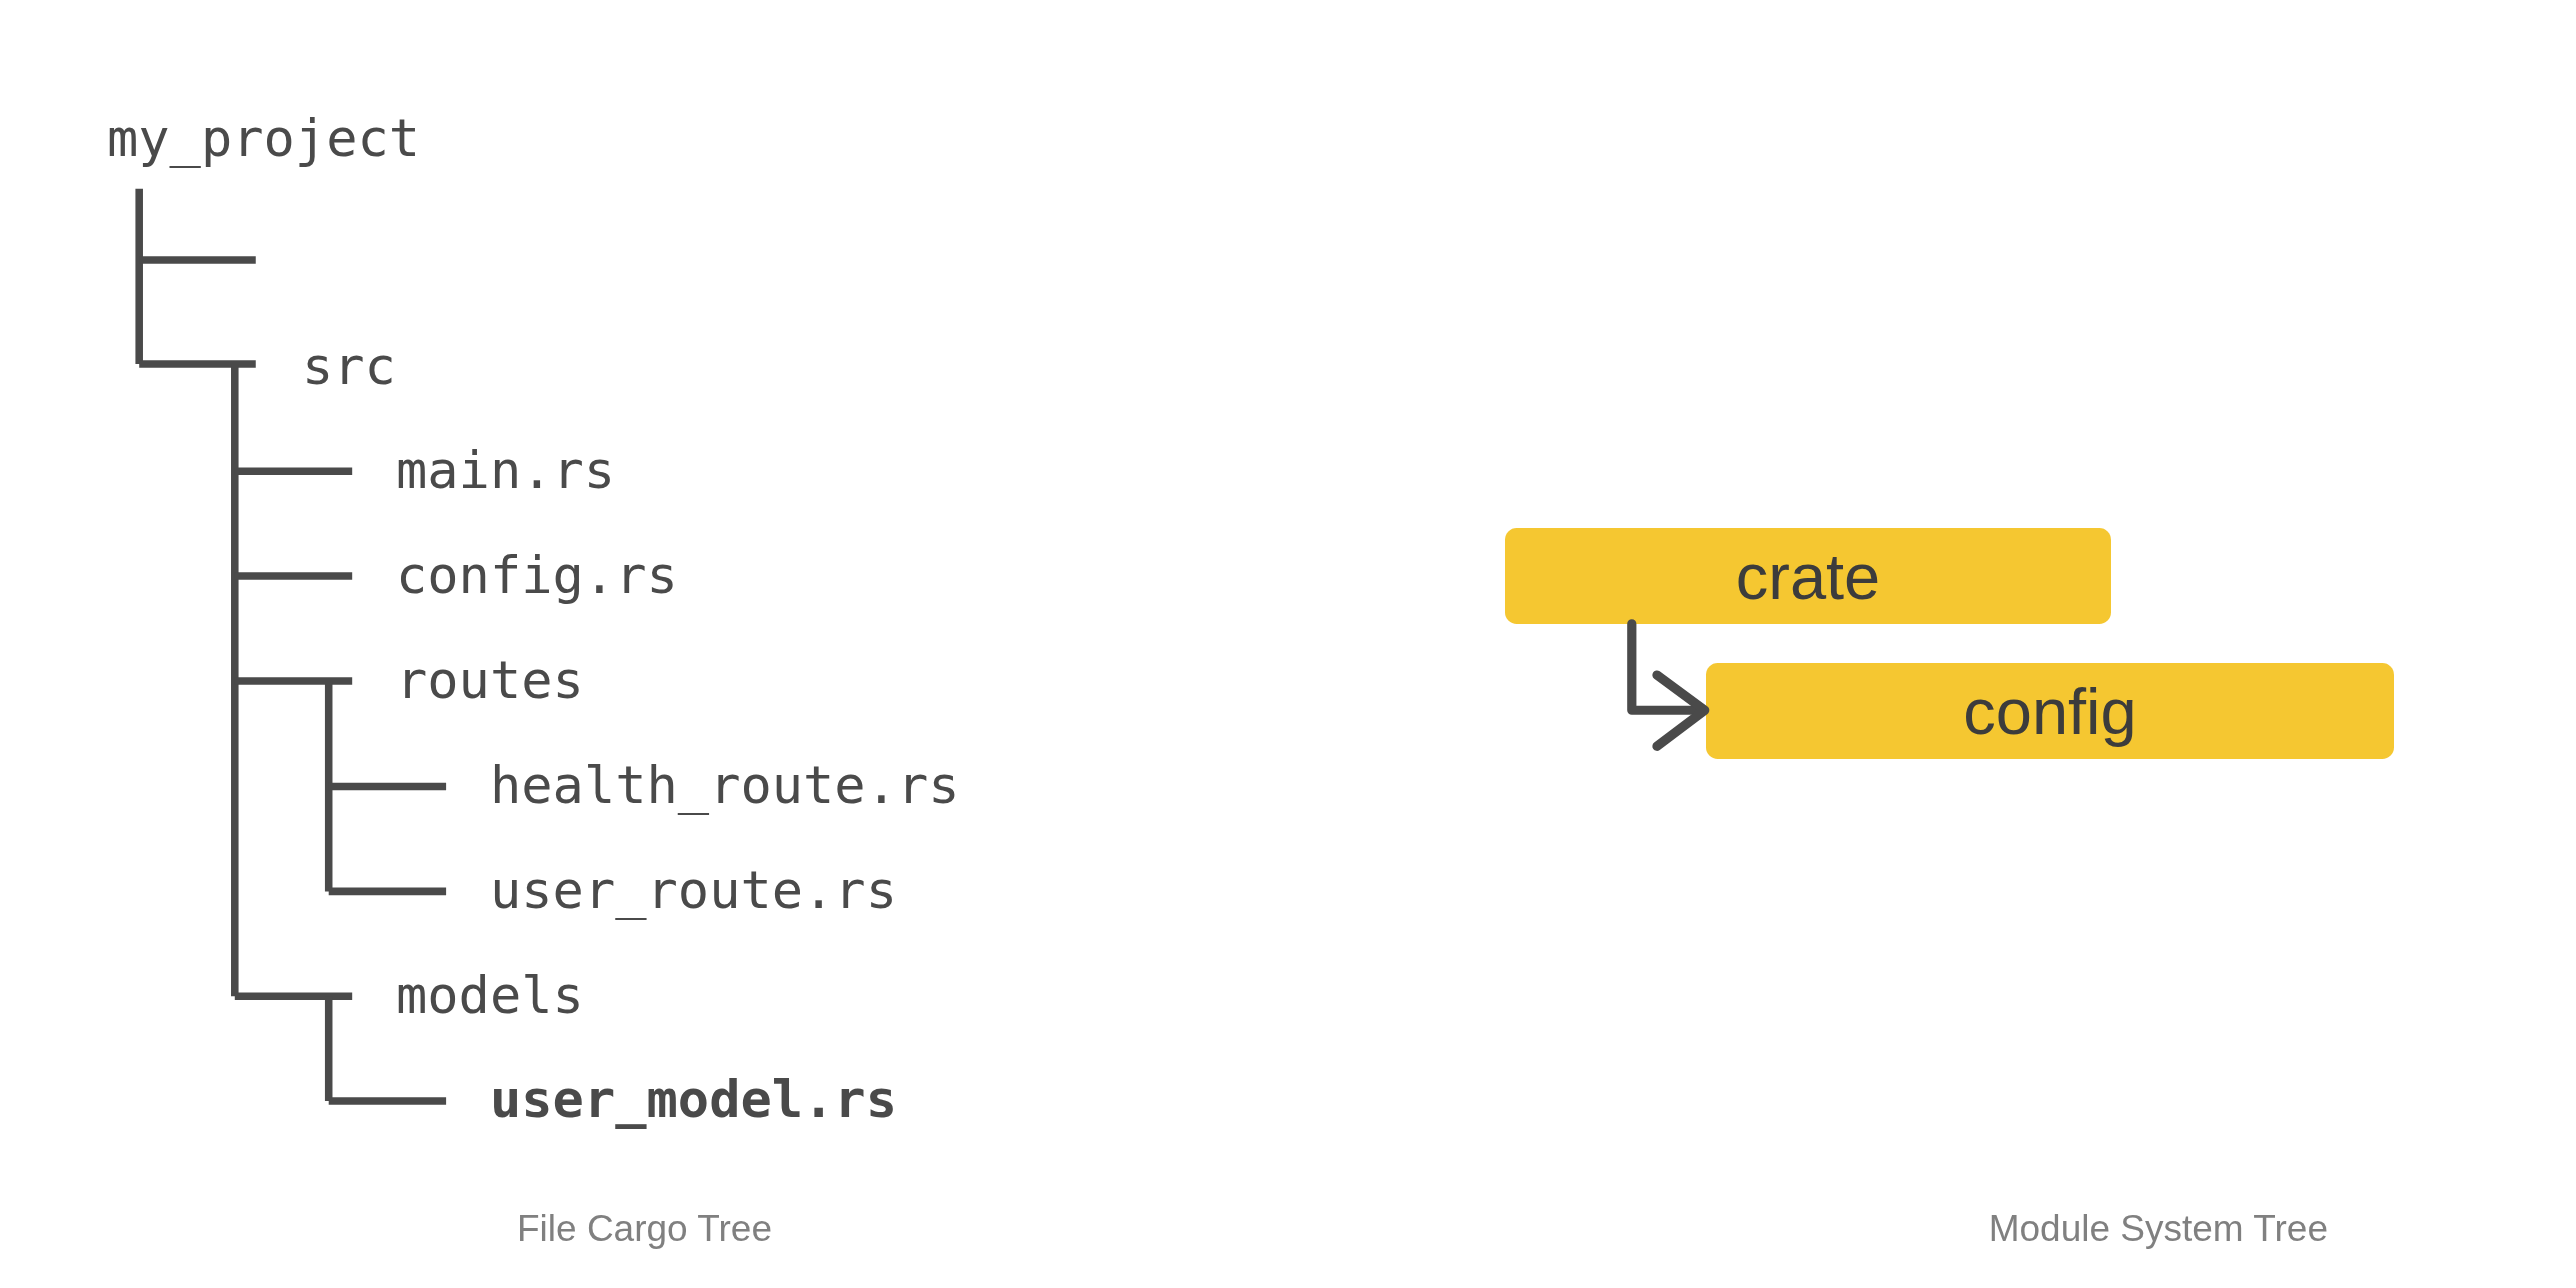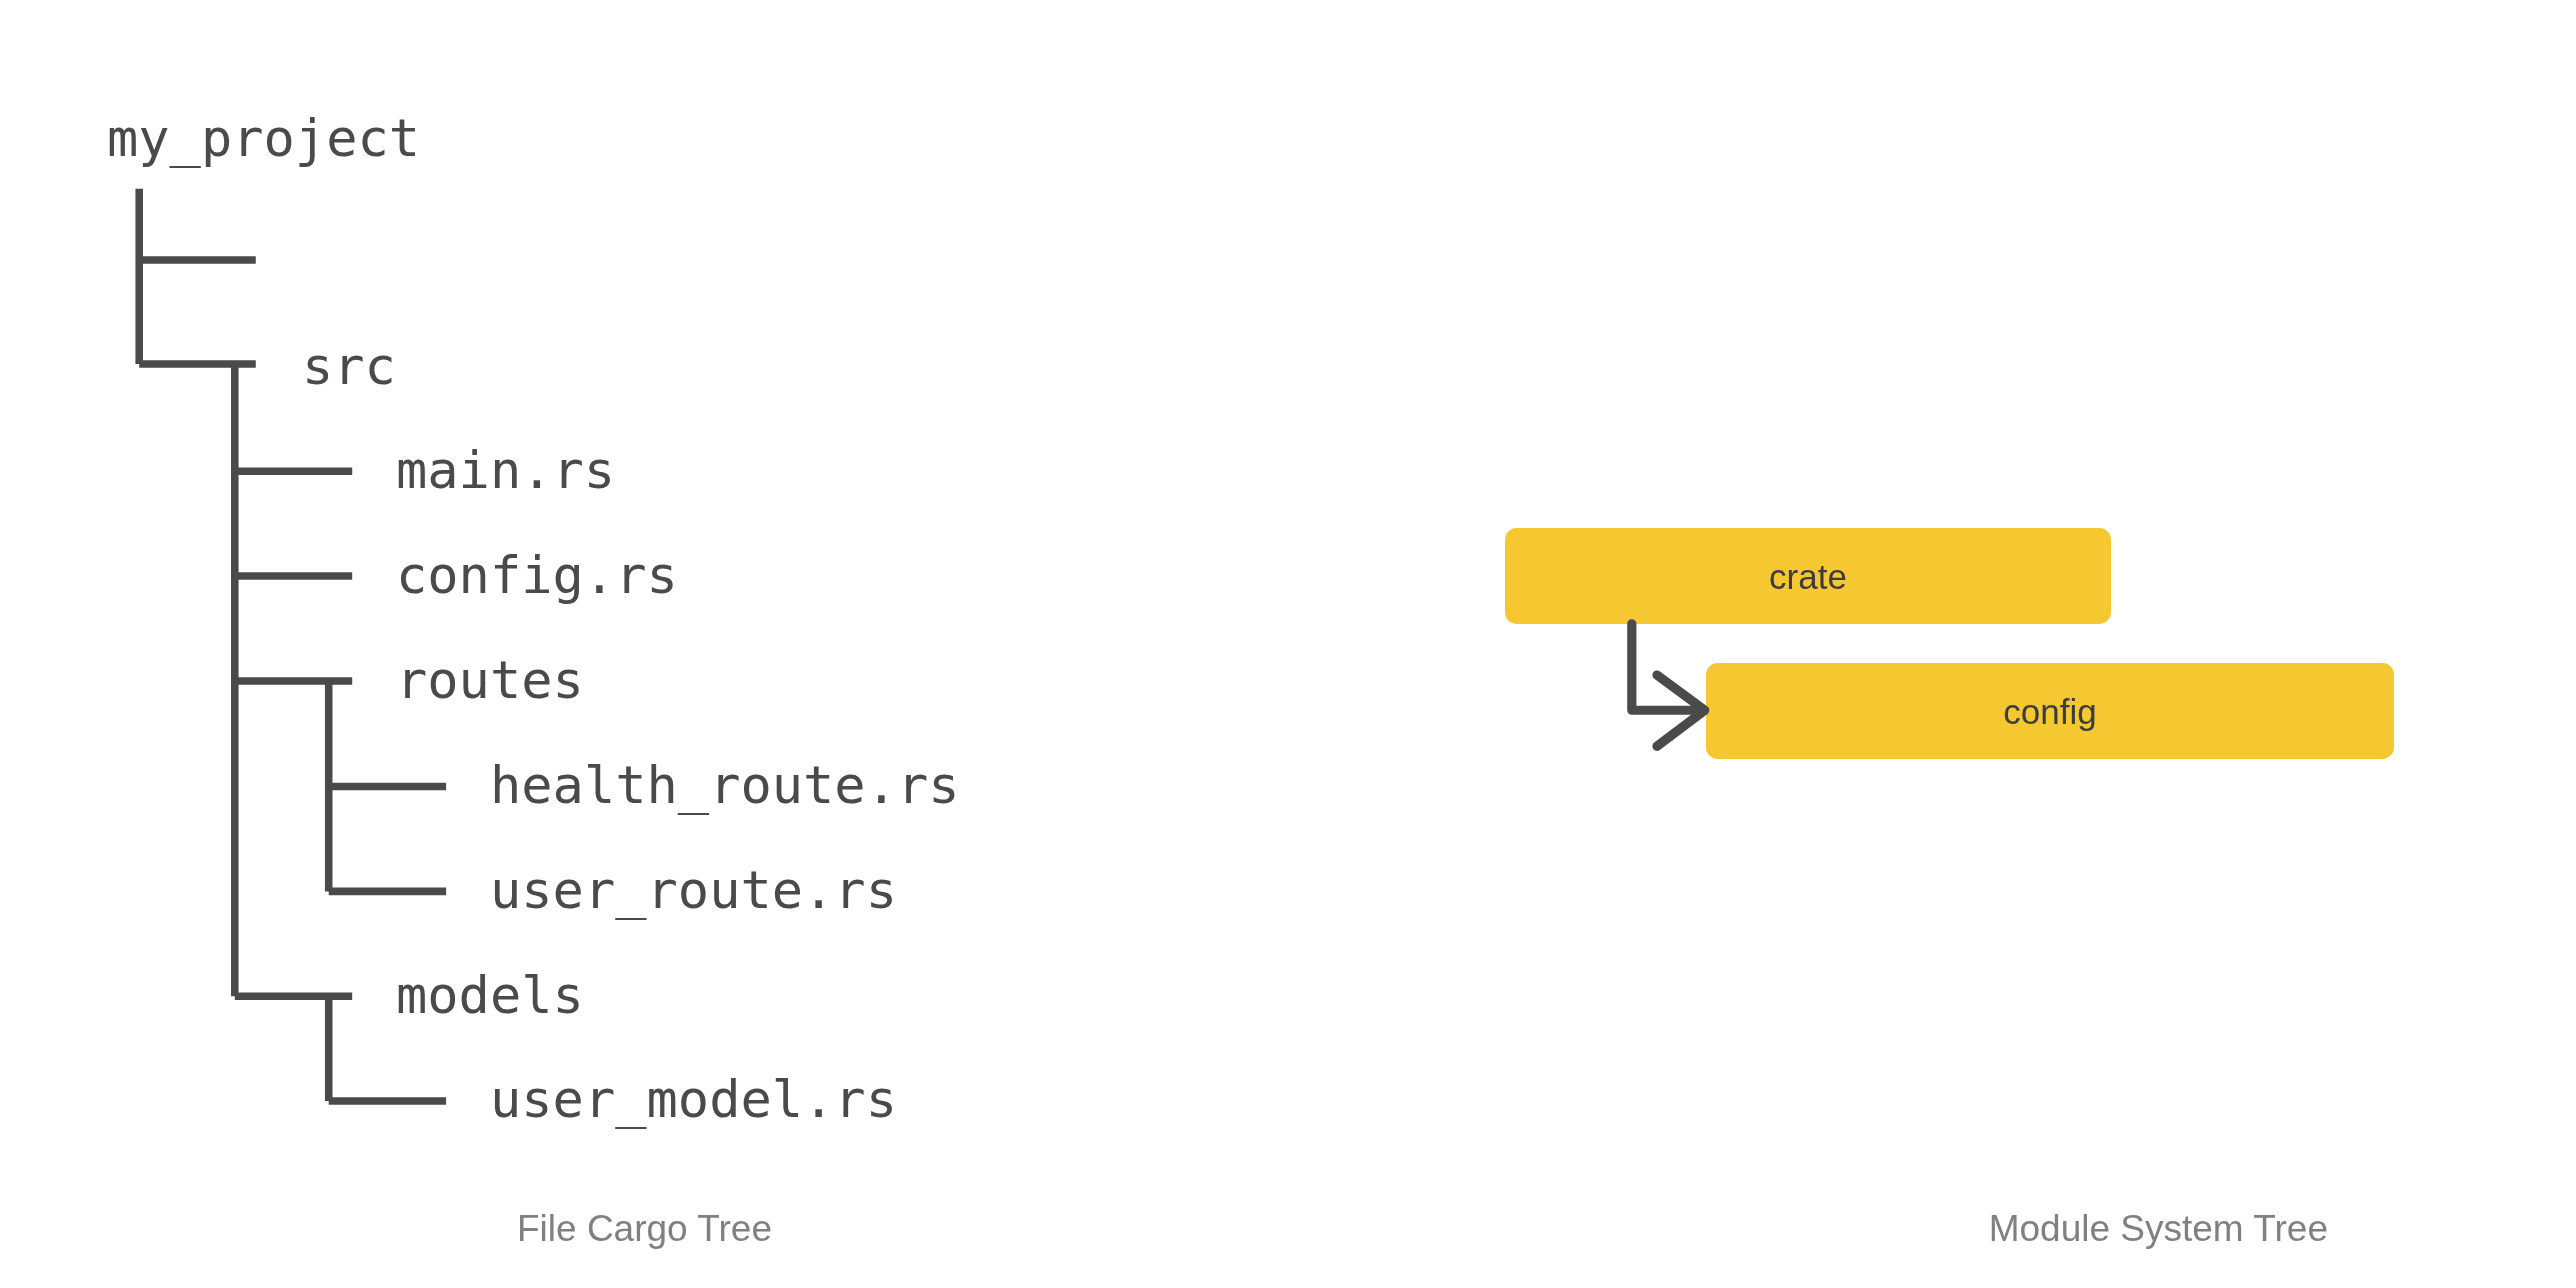--- a/index.html
+++ b/index.html
@@ -67,21 +67,21 @@
     width: 1288px;
     height: 1288px;
   }
   .mod-box {
     position: absolute;
     border-radius: 11.7px;
     display: flex;
     align-items: center;
     justify-content: center;
     font-family: "Liberation Sans", "DejaVu Sans", sans-serif;
-    font-size: 35px;
+    font-size: 65px;
     line-height: 49px;
     color: #3c3c3c;
     white-space: pre;
     box-sizing: border-box;
   }
   #mod-connector {
     position: absolute;
     left: 0;
     top: 0;
     width: 1288px;
@@ -140,21 +140,21 @@
       <div class="fs-row" style="left:396px; top:549px;">config.rs</div>
 
       <div class="fs-row" style="left:396px; top:654px;">routes</div>
 
       <div class="fs-row" style="left:490px; top:759px;">health_route.rs</div>
 
       <div class="fs-row" style="left:490px; top:864px;">user_route.rs</div>
 
       <div class="fs-row" style="left:396px; top:969px;">models</div>
 
-      <div class="fs-row" style="left:490px; top:1073px;">user_model.rs</div>
+      <div class="fs-row" style="left:490px; top:1073px;font-weight:bold;">user_model.rs</div>
 
     </div>
 
     <div class="caption" style="left:225px; top:1208px; width:839px;">File Cargo Tree</div>
   </div>
 
   <div id="mod-panel">
 
     <div class="mod-box" style="left:217px; top:528px; width:606px; height:96px; background:#f5c731;">
       <span>crate</span>

